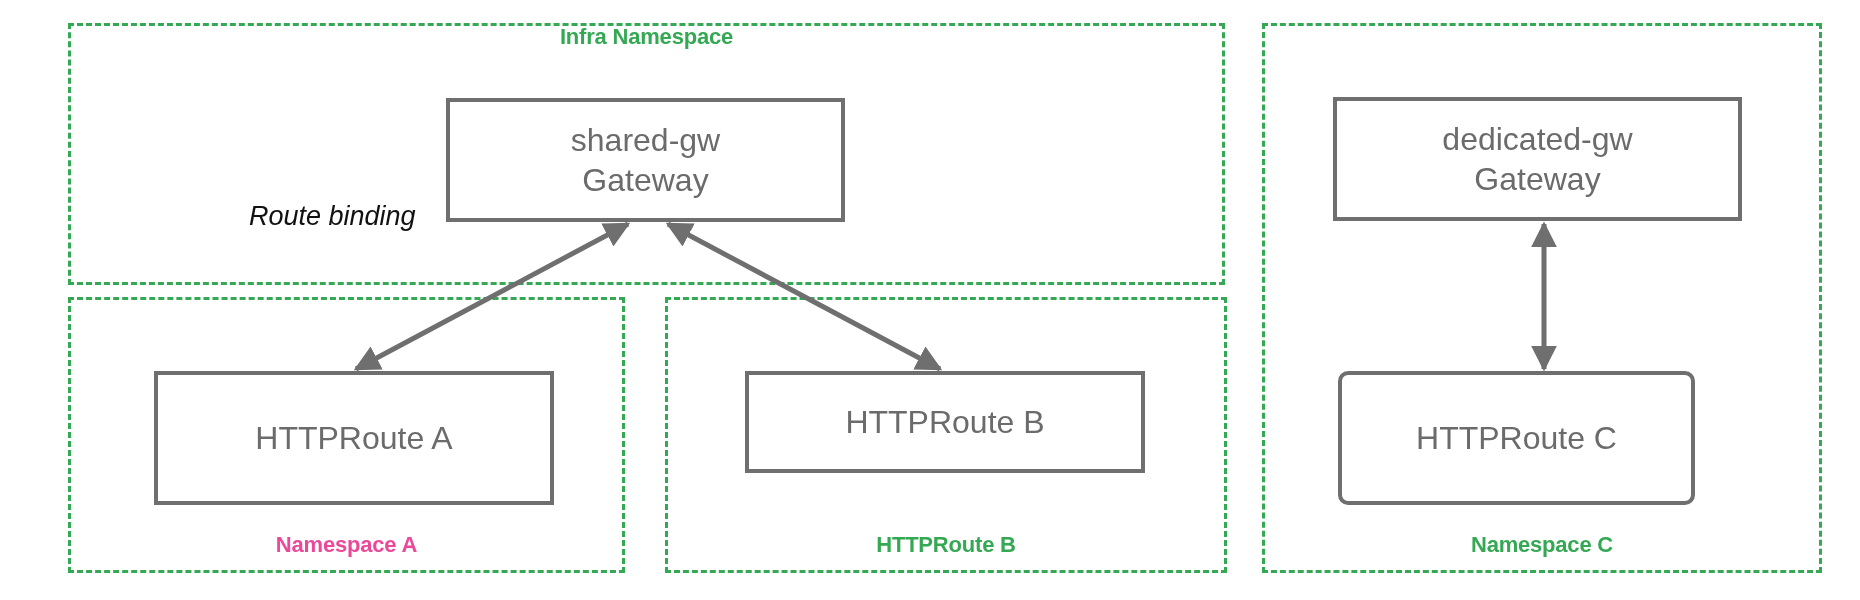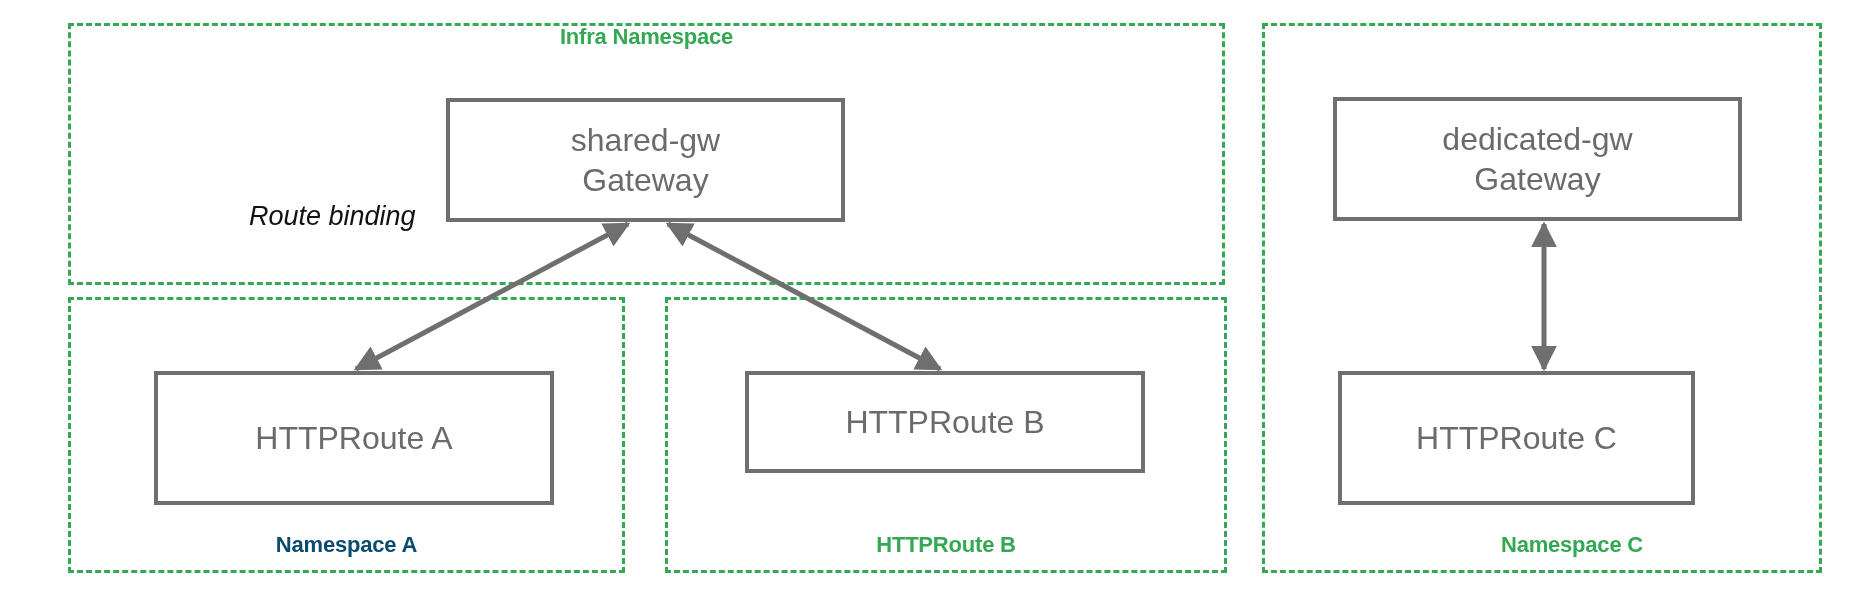--- a/index.html
+++ b/index.html
@@ -76,27 +76,27 @@
 </style>
 </head>
 <body>
 
 <div id="canvas">
 
   <div class="ns-box" id="ns-infra" style="left: 68px; top: 23px; width: 1157px; height: 262px; border-color: rgb(52, 168, 83);"></div>
   <div class="ns-label" id="lbl-infra" style="left: 68px; width: 1157px; color: rgb(52, 168, 83); top: 26px;">Infra Namespace</div>
 
   <div class="ns-box" id="ns-a" style="left: 68px; top: 297px; width: 557px; height: 276px; border-color: rgb(52, 168, 83);"></div>
-  <div class="ns-label" id="lbl-a" style="left: 68px; width: 557px; color: #0c4a6e; top: 534px;">Namespace A</div>
+  <div class="ns-label" id="lbl-a" style="left: 68px; width: 557px; color: #ec4899; top: 534px;">Namespace A</div>
 
   <div class="ns-box" id="ns-b" style="left: 665px; top: 297px; width: 562px; height: 276px; border-color: rgb(52, 168, 83);"></div>
   <div class="ns-label" id="lbl-b" style="left: 665px; width: 562px; color: rgb(52, 168, 83); top: 534px;">HTTPRoute B</div>
 
   <div class="ns-box" id="ns-c" style="left: 1262px; top: 23px; width: 560px; height: 550px; border-color: rgb(52, 168, 83);"></div>
-  <div class="ns-label" id="lbl-c" style="left: 1262px; width: 560px; color: rgb(52, 168, 83); top: 534px; margin-left: 30px;">Namespace C</div>
+  <div class="ns-label" id="lbl-c" style="left: 1262px; width: 560px; color: rgb(52, 168, 83); top: 534px;">Namespace C</div>
 
   <svg id="edges" viewBox="0 0 1860 600">
     <defs>
       <marker id="ah-end" viewBox="0 0 10 10" refX="9" refY="5" markerWidth="5.2" markerHeight="5.2" orient="auto-start-reverse" markerUnits="strokeWidth">
         <path d="M 0 0 L 10 5 L 0 10 z" fill="#6f6f6f"></path>
       </marker>
       <marker id="ah-start" viewBox="0 0 10 10" refX="9" refY="5" markerWidth="5.2" markerHeight="5.2" orient="auto-start-reverse" markerUnits="strokeWidth">
         <path d="M 0 0 L 10 5 L 0 10 z" fill="#6f6f6f"></path>
       </marker>
     </defs>
@@ -116,19 +116,19 @@
   </div>
 
   <div class="res-box" id="res-httproute-a" style="left: 148px; top: 371px; width: 400px; height: 134px; border-color: rgb(111, 111, 111); color: rgb(107, 107, 107); margin-left: 6px;">
     <span class="line">HTTPRoute A</span>
   </div>
 
   <div class="res-box" id="res-httproute-b" style="left: 745px; top: 371px; width: 400px; height: 102px; border-color: rgb(111, 111, 111); color: rgb(107, 107, 107);">
     <span class="line">HTTPRoute B</span>
   </div>
 
-  <div class="res-box" id="res-httproute-c" style="left: 1338px; top: 371px; width: 357px; height: 134px; border-color: rgb(111, 111, 111); color: rgb(107, 107, 107);">
+  <div class="res-box" id="res-httproute-c" style="left: 1338px; top: 371px; width: 357px; height: 134px; border-color: rgb(111, 111, 111); color: rgb(107, 107, 107); border-radius: 10px;">
     <span class="line">HTTPRoute C</span>
   </div>
 
   <div class="edge-label" id="el-route-binding" style="left: 249px; top: 203px; color: rgb(17, 17, 17); font-style: italic;">Route binding</div>
 
 </div>
 
 </body></html>

